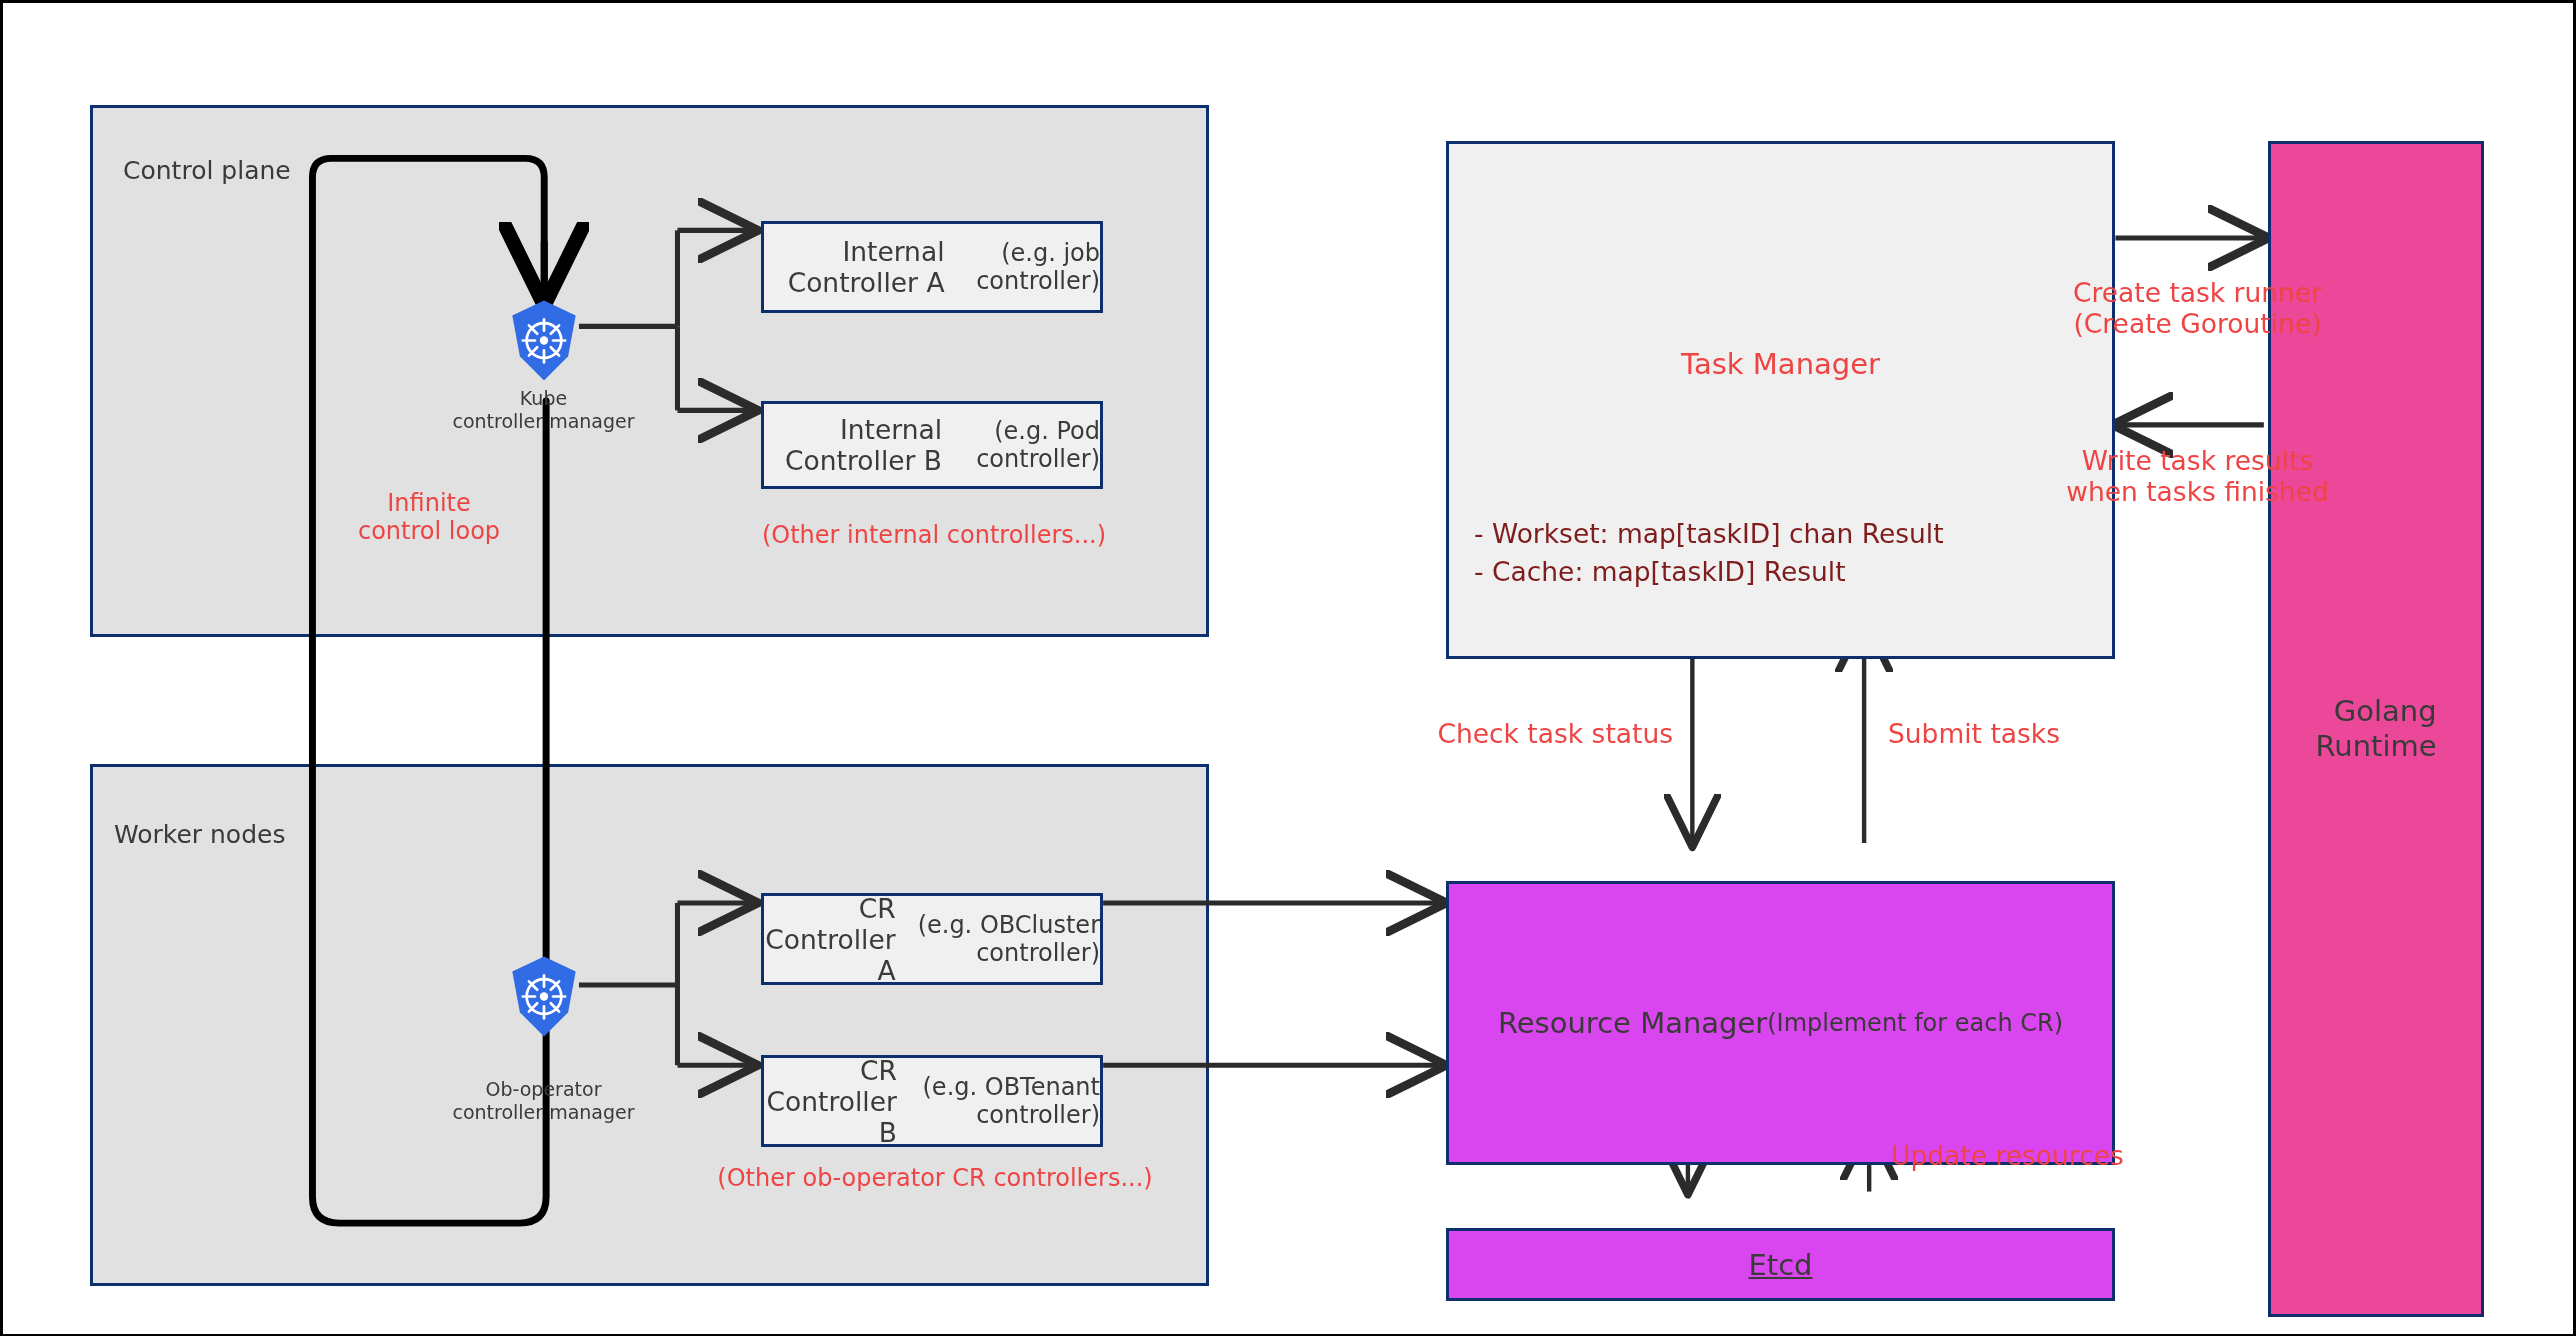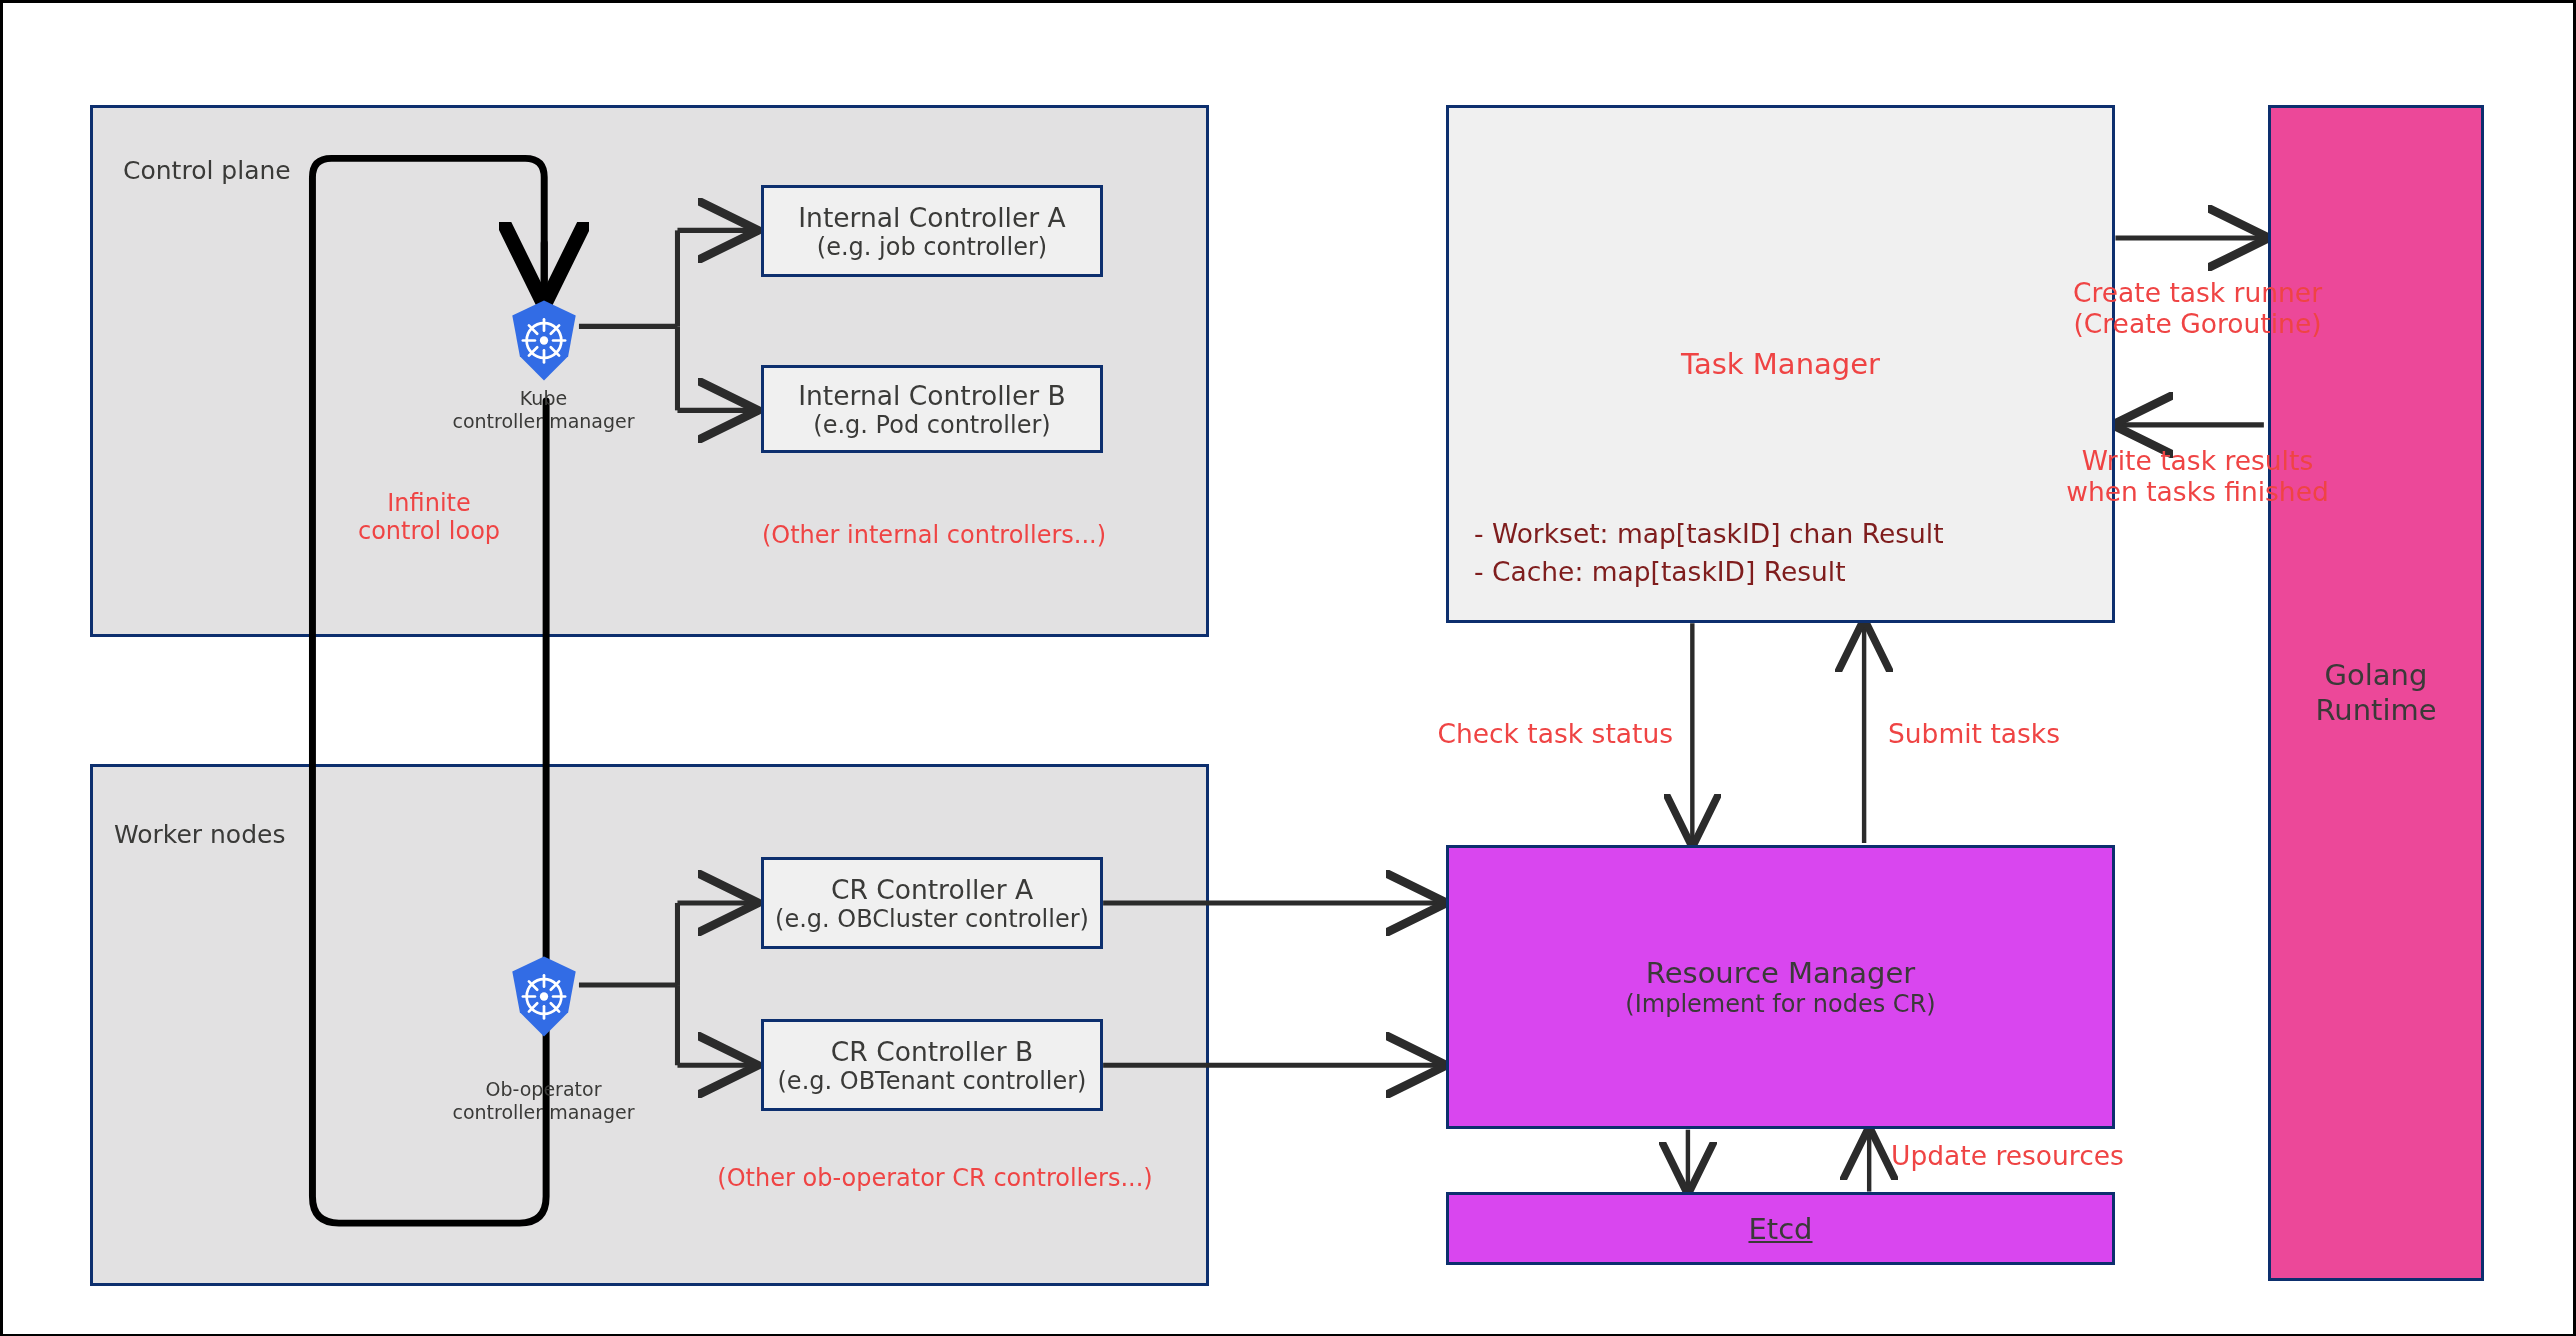--- a/index.html
+++ b/index.html
@@ -32,25 +32,26 @@
     background: #e2e1e2;
     border: 3.8px solid #0d2f6e;
     box-sizing: border-box;
   }
   .node-box {
     position: absolute;
     background: #f0f0f0;
     border: 3.8px solid #0d2f6e;
     box-sizing: border-box;
     display: flex;
-    flex-direction: column;
+    flex-direction: row;
     align-items: center;
     justify-content: center;
-    text-align: center;
+    text-align: right;
     color: #3a3a38;
+    margin-top: 36px;
   }
   .node-box.shaded {
     background: #d946ef;
   }
   .node-box.teal {
     background: #ec4899;
   }
   .grp-label {
     position: absolute;
     color: #3a3a38;
@@ -226,21 +227,21 @@
   <div class="tm-list" style="left:1471px; top:512px; width:619px;">- Workset: map[taskID] chan Result
 - Cache: map[taskID] Result</div>
 
   <div class="node-box teal" style="left:2265px; top:102px; width:216px; height:1176px;">
     <span class="title-lg" style="white-space:pre-line; line-height:1.2;">Golang
 Runtime</span>
   </div>
 
   <div class="node-box shaded" style="left:1443px; top:842px; width:669px; height:284px;">
     <span class="title-lg">Resource Manager</span>
-    <span class="sub-md">(Implement for nodes CR)</span>
+    <span class="sub-md">(Implement for each CR)</span>
   </div>
 
   <div class="node-box shaded" style="left:1443px; top:1189px; width:669px; height:73px;text-decoration:underline;">
     <span class="title-lg">Etcd</span>
   </div>
 
   <div class="free-label title-md" style="left:2005px; top:274px; width:379px;">Create task runner
 (Create Goroutine)</div>
 
   <div class="free-label title-md" style="left:2005px; top:442px; width:379px;">Write task results

